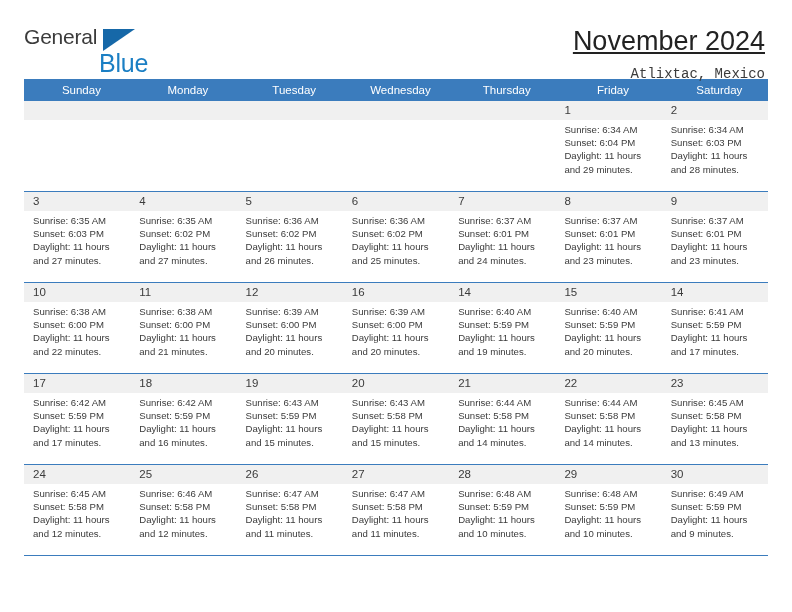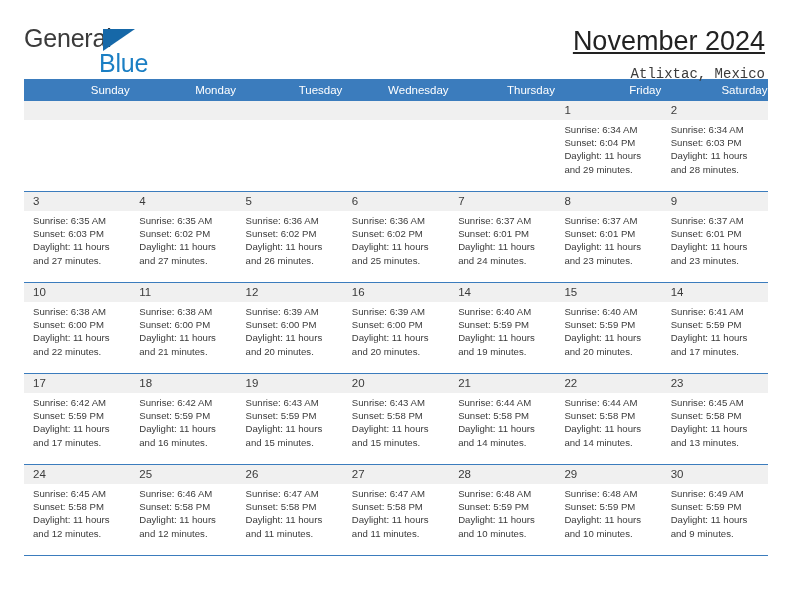--- a/index.html
+++ b/index.html
@@ -32,21 +32,21 @@
     padding-top: 26px;
   }
 
   .logo {
     position: relative;
     width: 180px;
     height: 52px;
     line-height: 1;
   }
   .logo-general {
-    font-size: 25px;
+    font-size: 21px;
     color: #3b3b3b;
     letter-spacing: -0.2px;
     font-family: "Liberation Sans", sans-serif;
   }
   .logo-blue {
     position: absolute;
     left: 75px;
     top: 25px;
     font-size: 25px;
     color: #1b7fc4;
@@ -89,21 +89,21 @@
     table-layout: fixed;
     margin-top: 5px;
   }
   .calendar col { width: 106.285px; }
 
   thead th {
     background: #3b7cbd;
     color: #ffffff;
     font-size: 11.5px;
     font-weight: normal;
-    text-align: right;
+    text-align: center;
     padding: 5px 0 5px 9px;
     height: 14px;
     border-right: 1px solid #3b7cbd;
   }
 
   tbody tr.week {
     height: 90px;
   }
   tbody td.day {
     vertical-align: top;

